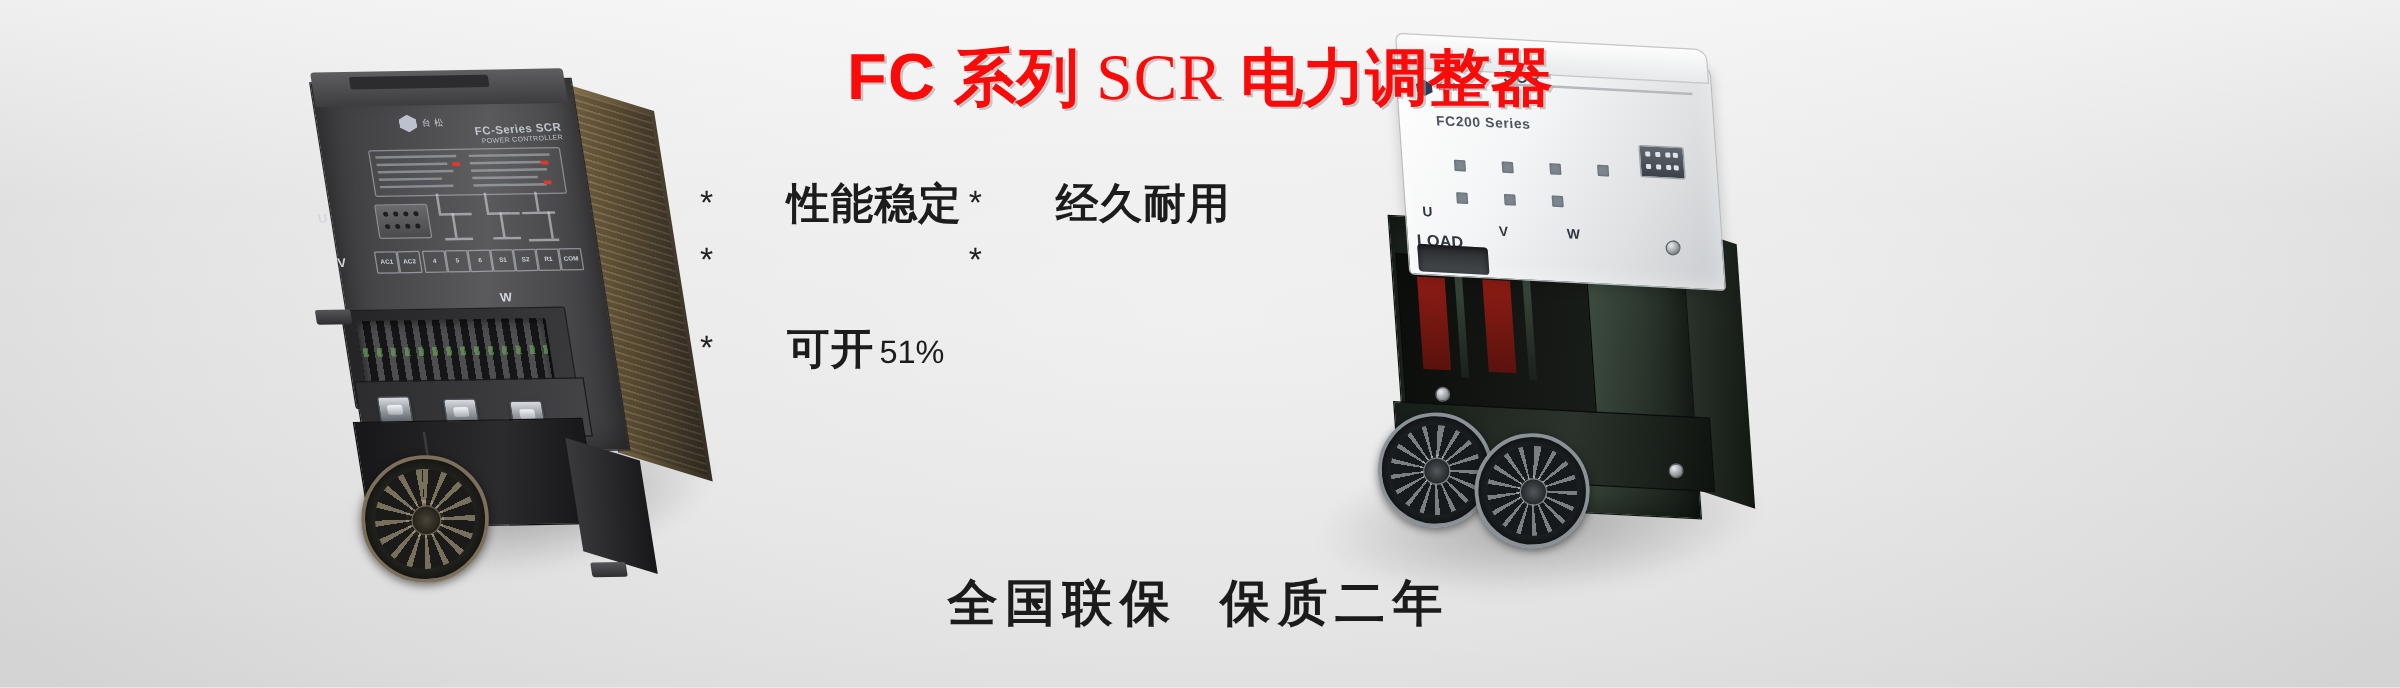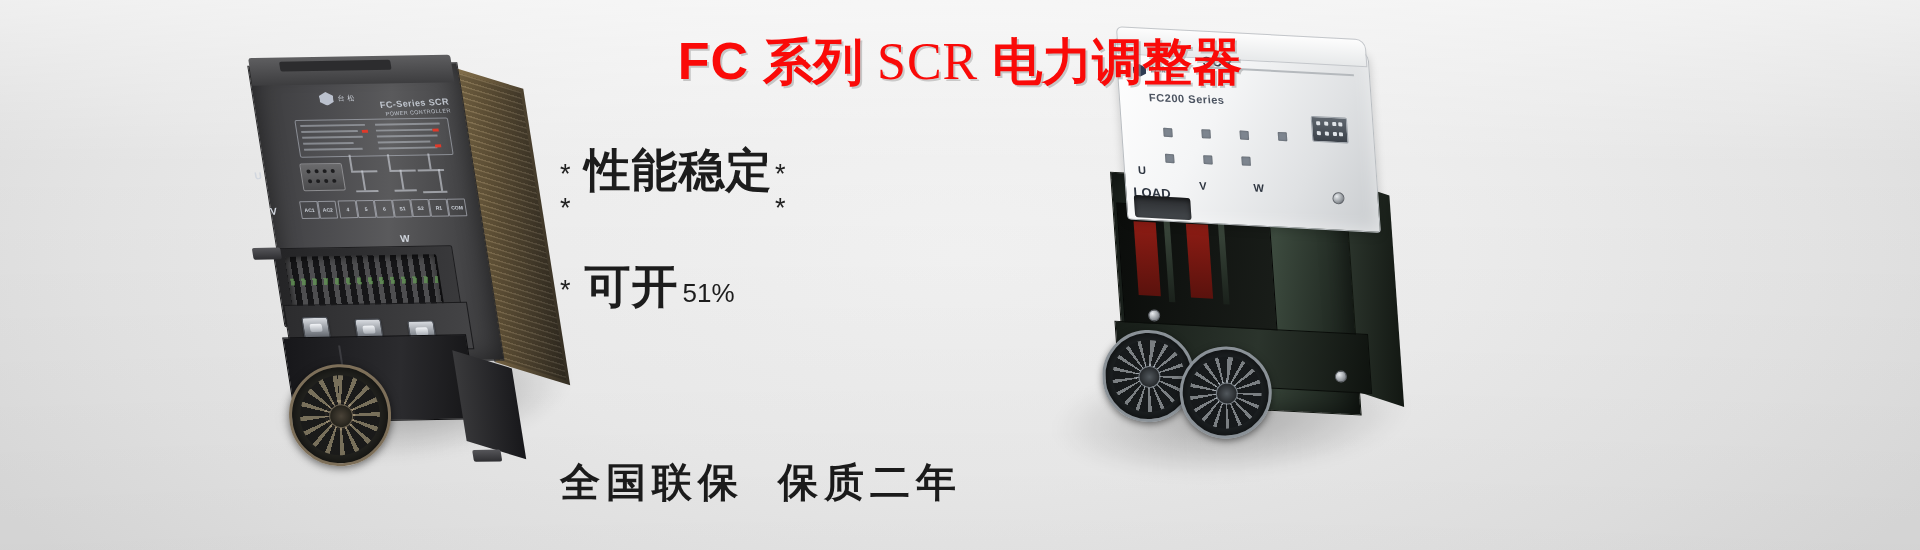--- a/index.html
+++ b/index.html
@@ -51,35 +51,35 @@
   .frow{display:flex;align-items:baseline;height:58px;}
   .fcell{display:flex;align-items:baseline;}
   .fcell.c1{width:215px;}
   .star{
     font-family:"Liberation Sans","DejaVu Sans",sans-serif;
     font-size:27px;color:#222;line-height:1;margin-right:14px;
     transform:translateY(-3px);display:inline-block;
   }
   .ftext{
     font-family:"Liberation Sans","DejaVu Sans",sans-serif;
-    font-weight:bold;font-size:46px;color:#1c1c1c;
-    letter-spacing:1px;white-space:nowrap;
+    font-weight:bold;font-size:34px;color:#1c1c1c;
+    letter-spacing:1px;white-space:nowrap;margin-left:45px;
   }
   .pct{
     font-family:"Liberation Sans","DejaVu Sans",sans-serif;
     font-weight:normal;font-size:26px;color:#1c1c1c;
     padding:0 4px;
   }
 
   
   .tagline{
     position:absolute;left:560px;top:455px;width:600px;z-index:6;
     font-family:"Liberation Serif","DejaVu Serif",serif;
     font-weight:bold;font-size:40px;color:#1b1b1b;
-    letter-spacing:6px;white-space:nowrap;text-align:left;
+    letter-spacing:6px;white-space:nowrap;text-align:right;
   }
   .tagline .gap{display:inline-block;width:34px;}
 
   
   .prod-left{
     position:absolute;left:240px;top:40px;width:330px;height:420px;z-index:4;
     transform:rotate(-9deg);
   }
   .pl-shadow{
     position:absolute;left:10px;top:300px;width:300px;height:120px;
@@ -539,20 +539,21 @@
 
   <div class="features">
 
     <div class="frow">
       <div class="fcell c1">
         <span class="star">*</span>
         <span class="ftext">性能稳定</span>
       </div>
       <div class="fcell">
         <span class="star">*</span>
+        <span class="ftext">经久耐用</span>
       </div>
     </div>
 
     <div class="frow">
       <div class="fcell c1">
         <span class="star">*</span>
       </div>
       <div class="fcell">
         <span class="star">*</span>
       </div>

